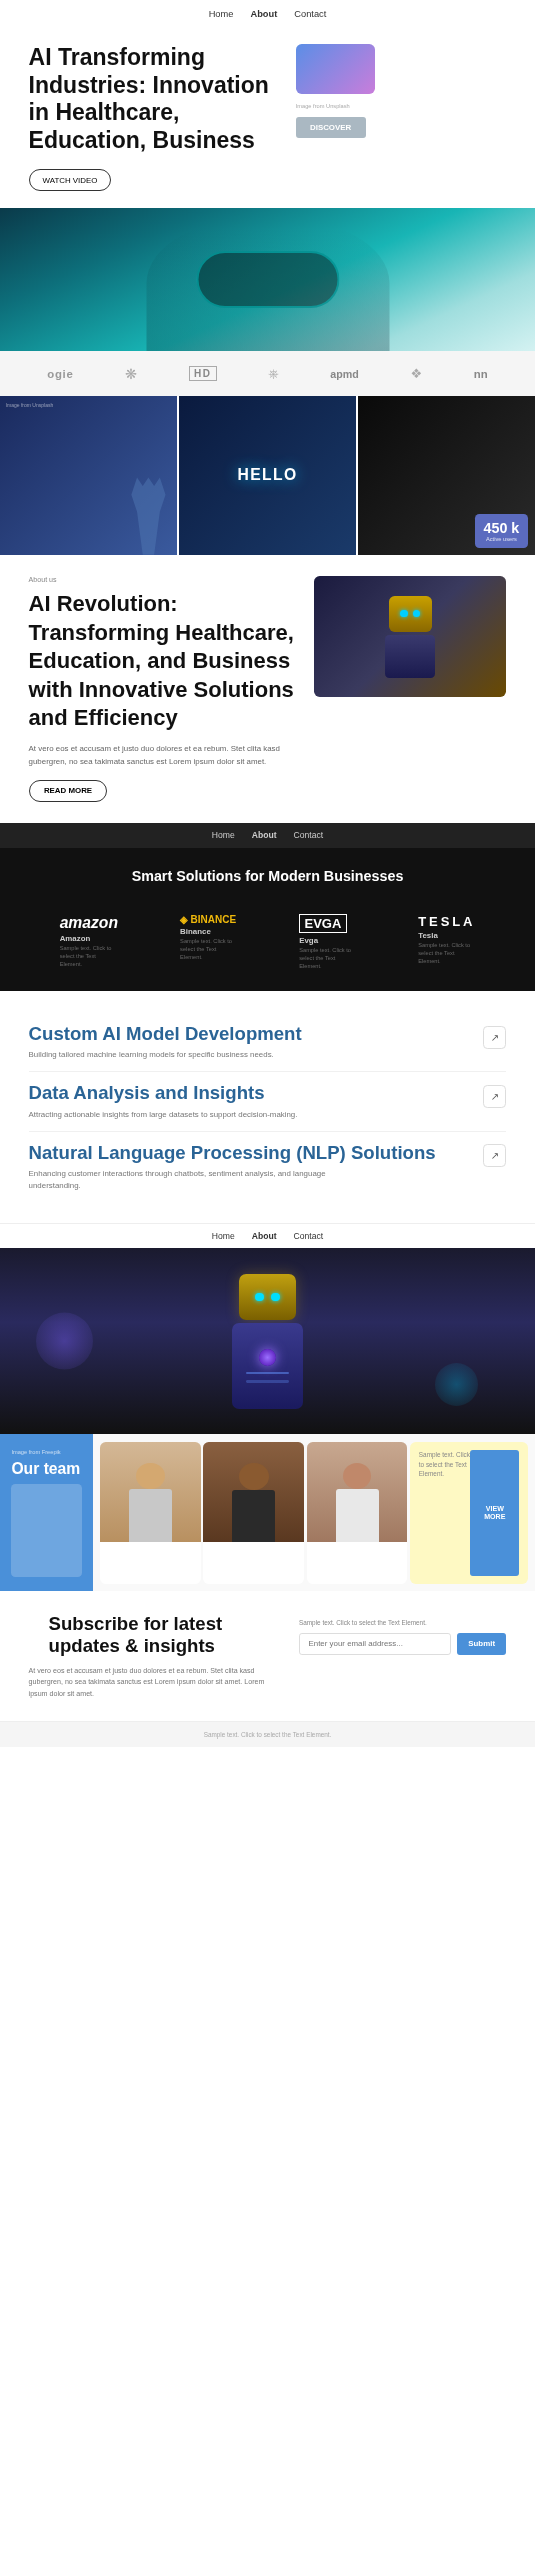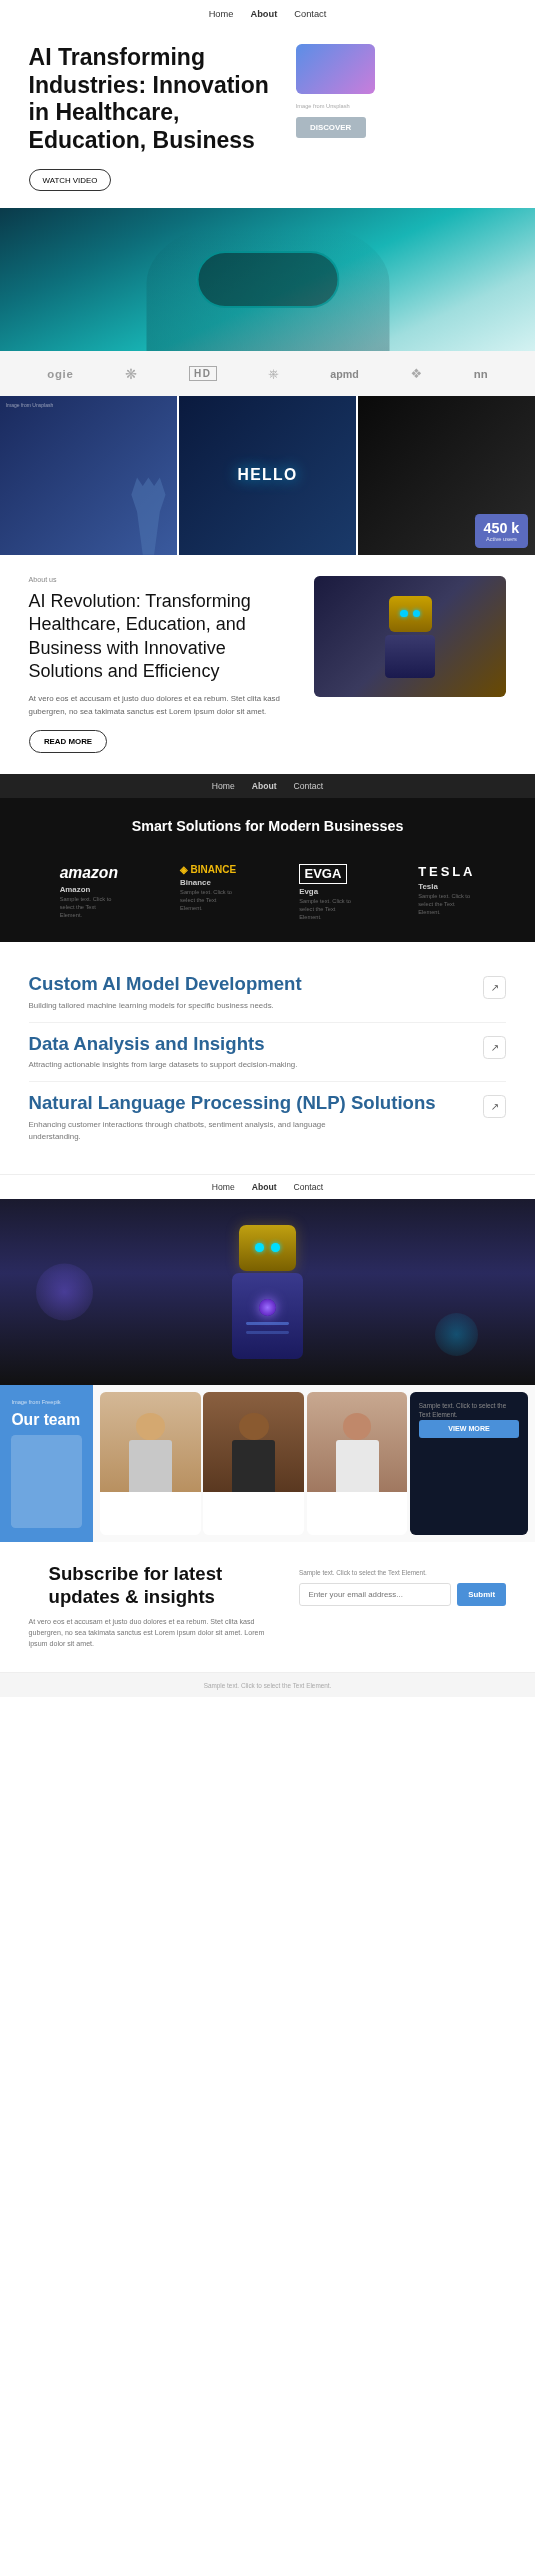--- a/index.html
+++ b/index.html
@@ -59,21 +59,21 @@
     <div style="position:absolute;bottom:7.1px;right:7.1px;background:#5b6bbf;color:#fff;padding:5.7px 8.6px;border-radius:4.3px;text-align:center;">
       <div style="font-size:14.3px;font-weight:900;">450 k</div>
       <div style="font-size:5.7px;opacity:0.8;">Active users</div>
     </div>
   </div>
 </div>
 
 <section style="display:flex;padding:21.4px 28.6px;gap:17px;align-items:flex-start;">
   <div style="flex:1.4;">
     <div style="font-size:7.1px;color:#888;margin-bottom:5.7px;">About us</div>
-    <h2 style="font-size:18px;font-weight:400;line-height:1.3;color:#111;margin-bottom:10px;">AI Revolution: Transforming Healthcare, Education, and Business with Innovative Solutions and Efficiency</h2>
+    <h2 style="font-size:22px;font-weight:700;line-height:1.3;color:#111;margin-bottom:10px;">AI Revolution: Transforming Healthcare, Education, and Business with Innovative Solutions and Efficiency</h2>
     <p style="font-size:7.9px;color:#666;line-height:1.6;margin-bottom:11.4px;">At vero eos et accusam et justo duo dolores et ea rebum. Stet clita kasd gubergren, no sea takimata sanctus est Lorem ipsum dolor sit amet.</p>
     <button style="border:1.1px solid #333;border-radius:14.3px;padding:5.7px 14.3px;font-size:7.9px;font-weight:600;cursor:pointer;background:#fff;">READ MORE</button>
   </div>
   <div style="flex:1;">
 
     <div style="width:100%;height:121px;background:linear-gradient(135deg,#1a1a3e,#3a3a5e,#6a4a00);border-radius:5.7px;overflow:hidden;display:flex;align-items:center;justify-content:center;">
       <div style="display:flex;flex-direction:column;align-items:center;gap:2.9px;">
         <div style="width:43px;height:36px;background:linear-gradient(180deg,#c8a000,#8a6800);border-radius:5.7px;display:flex;align-items:center;justify-content:center;gap:5.7px;">
           <div style="width:7.1px;height:7.1px;background:#00cfff;border-radius:50%;box-shadow:0 0 4.3px #00cfff;"></div>
           <div style="width:7.1px;height:7.1px;background:#00cfff;border-radius:50%;box-shadow:0 0 4.3px #00cfff;"></div>
@@ -212,21 +212,21 @@
     <div style="flex:1;background:#fff;border-radius:5.7px;overflow:hidden;">
       <div style="width:100%;height:100px;background:linear-gradient(180deg,#c8a890,#a07860);position:relative;">
 
         <div style="position:absolute;bottom:0;left:50%;transform:translateX(-50%);width:50px;height:79px;display:flex;flex-direction:column;align-items:center;">
           <div style="width:28.6px;height:28.6px;background:#c0886a;border-radius:50%;"></div>
           <div style="width:43px;height:57px;background:#e8e8e8;border-radius:2.9px 2.9px 0 0;"></div>
         </div>
       </div>
     </div>
 
-    <div style="flex:1;background:#0f172a;border-radius:5.7px;padding:8.6px;display:flex;flex-direction:column;justify-content:flex-start;min-height:114px;">
+    <div style="flex:1;background:#fef9c3;border-radius:5.7px;padding:8.6px;display:flex;justify-content:flex-start;min-height:114px;">
       <p style="font-size:6.4px;color:#888;line-height:1.5;">Sample text. Click to select the Text Element.</p>
       <button style="background:#4a90d9;color:#fff;border:none;border-radius:2.9px;padding:5px 7.1px;font-size:7.1px;font-weight:600;cursor:pointer;width:100%;">VIEW MORE</button>
     </div>
 
   </div>
 </section>
 
 <section style="padding:21.4px 28.6px;background:#fff;">
   <div style="display:flex;gap:21.4px;align-items:flex-start;">
 

